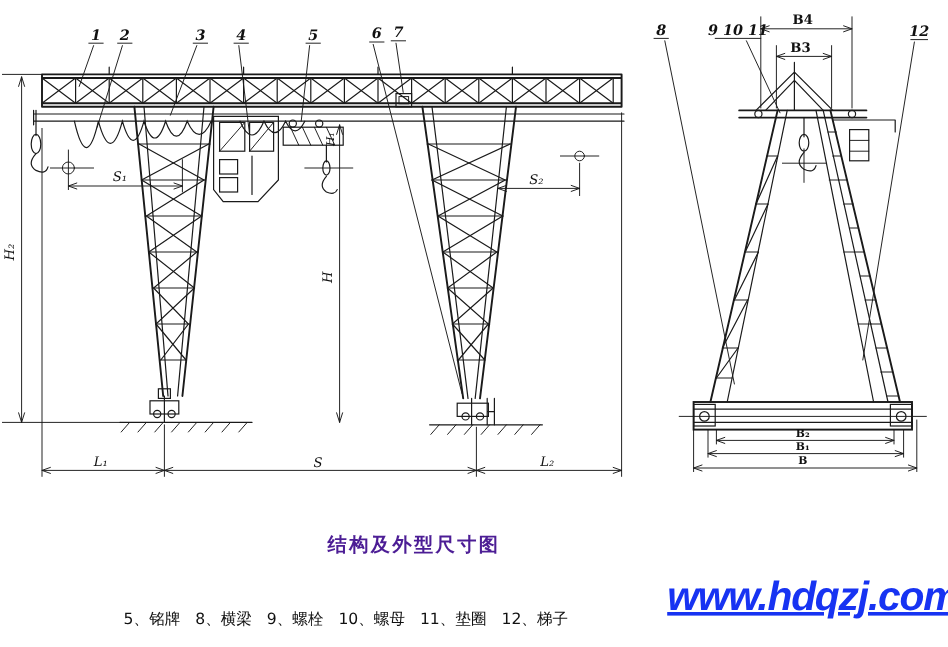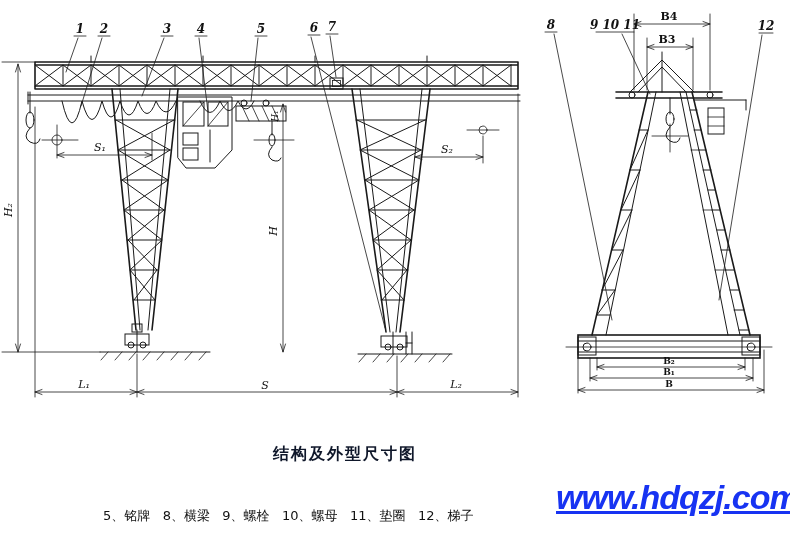--- a/index.html
+++ b/index.html
@@ -9,21 +9,21 @@
   svg .s  {stroke:#1a1a1a;fill:none;stroke-width:1;stroke-linecap:round;}
   svg .s2 {stroke:#1a1a1a;fill:none;stroke-width:1.6;stroke-linecap:round;}
   svg .d  {stroke:#1a1a1a;fill:none;stroke-width:.8;stroke-linecap:round;}
   svg text{fill:#111;}
   .dim {font:italic 11px "DejaVu Serif",serif;}
   .dimS{font:italic 9px  "DejaVu Serif",serif;}
   .dimB{font:bold 11px "DejaVu Serif",serif;}
   .dimb{font:bold 9px  "DejaVu Serif",serif;}
   .co  {font:italic bold 12px "DejaVu Serif",serif;}
   .title{position:absolute;left:105px;top:444px;width:480px;text-align:center;
-         font-size:16px;font-weight:bold;color:#0f172a;letter-spacing:2px;}
+         font-size:16px;font-weight:bold;color:#4c1d95;letter-spacing:2px;}
   .legend{position:absolute;left:103px;color:#111;font-size:13px;white-space:pre;}
   .legend.l1{top:482px;}
   .legend.l2{top:507px;}
   .watermark{position:absolute;left:556px;top:478px;font-family:"Liberation Sans",sans-serif;
              font-style:italic;font-weight:bold;font-size:34px;letter-spacing:-1px;text-decoration:underline;}
 </style>
 </head>
 <body>
 
 <div class="canvas">

